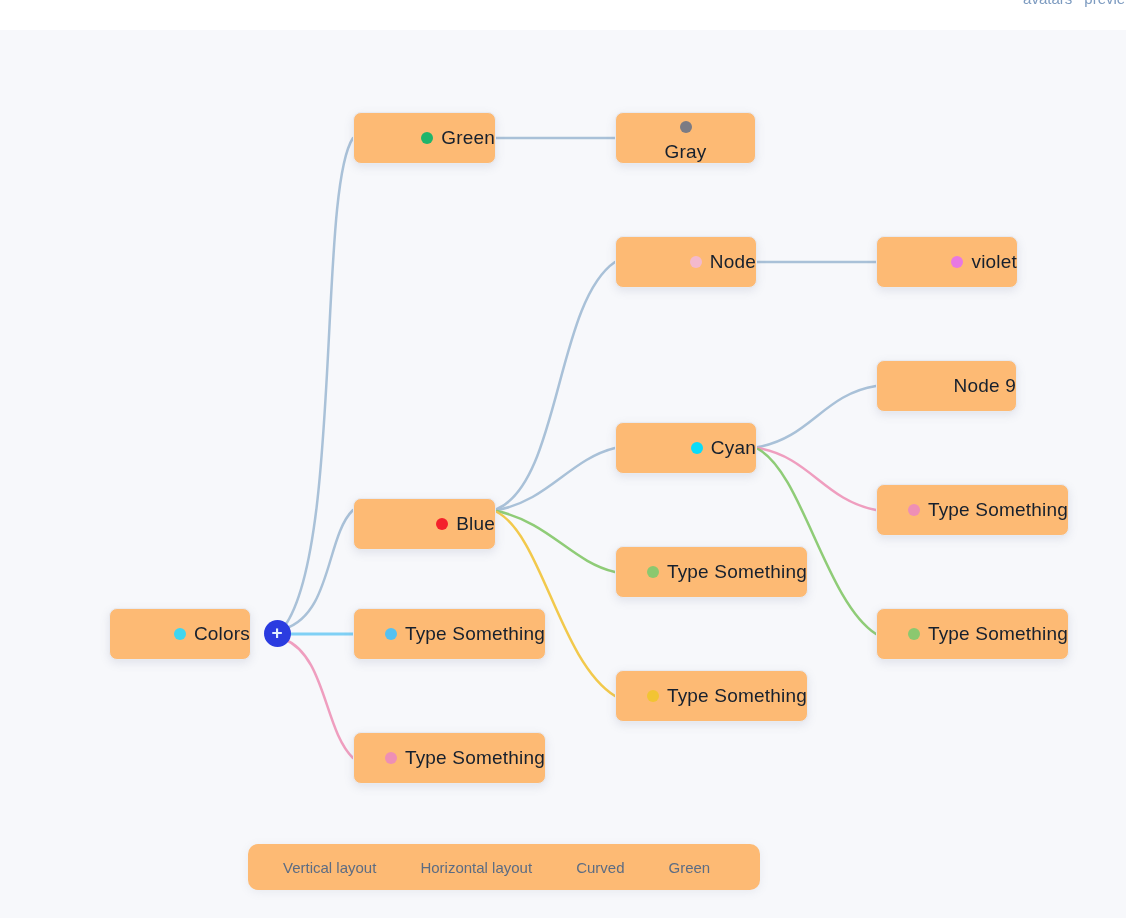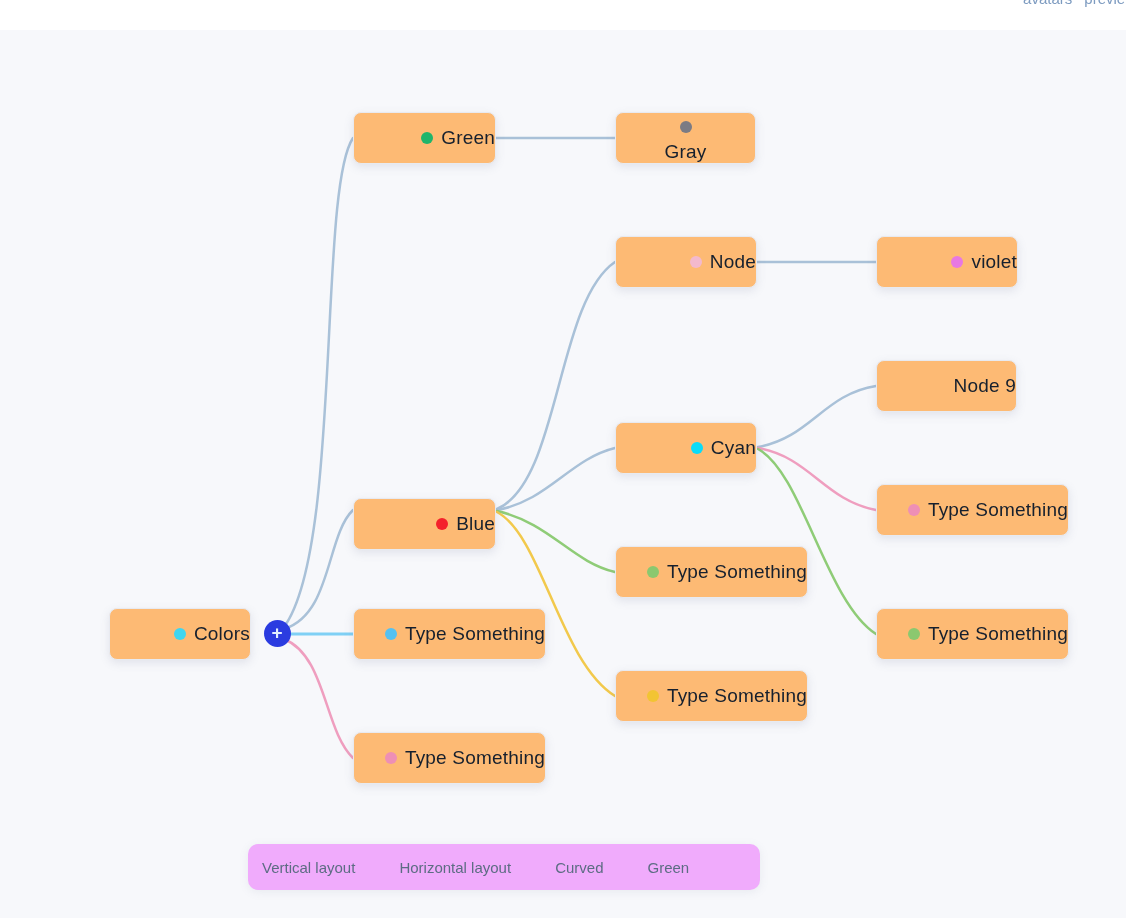--- a/index.html
+++ b/index.html
@@ -40,24 +40,24 @@
   .plus-btn {
     position: absolute; width: 27px; height: 27px; border-radius: 50%;
     background: #2b3ce0; color: #e3f0ff;
     display: flex; align-items: center; justify-content: center;
     font-size: 19px; font-weight: bold; line-height: 1;
     cursor: pointer; border: none; padding: 0 0 2px 0;
   }
   .toolbar {
     position: absolute; left: 248px; top: 814px;
     width: 512px; height: 46px;
-    background: #f0abfc; border-radius: 10px;
+    background: #fdba74; border-radius: 10px;
     box-shadow: 0 2px 10px rgba(120,130,160,0.12);
     display: flex; align-items: center; gap: 44px;
-    padding: 0 14px;
+    padding: 0 35px;
   }
   .toolbar-item {
     font-size: 15px; color: #5c6c83; white-space: nowrap; cursor: pointer;
   }
 </style>
 </head>
 <body>
 
 <div class="topbar">
   <div class="topbar-links">

